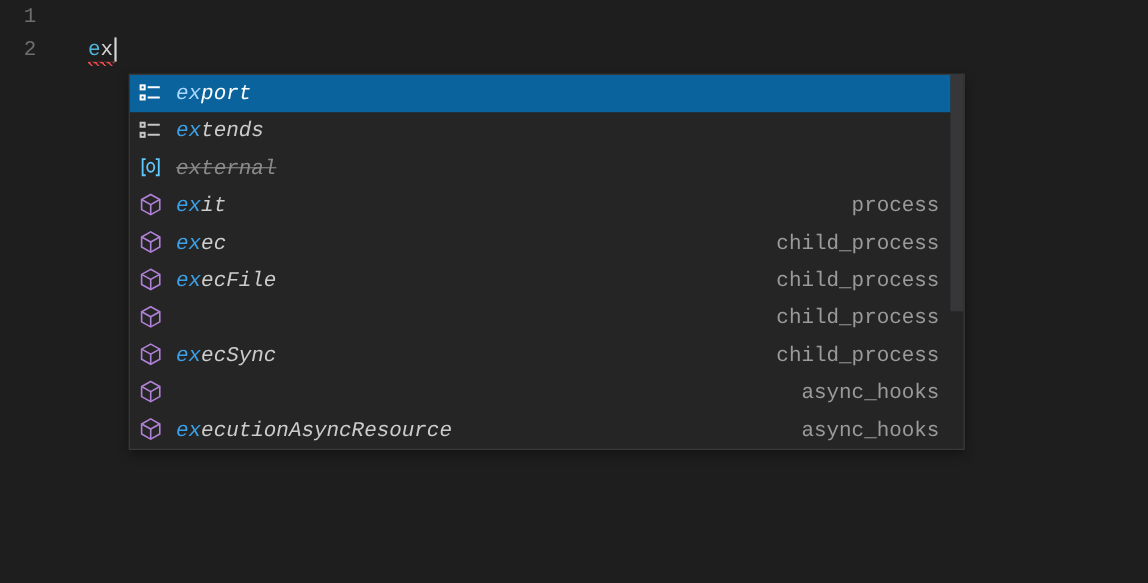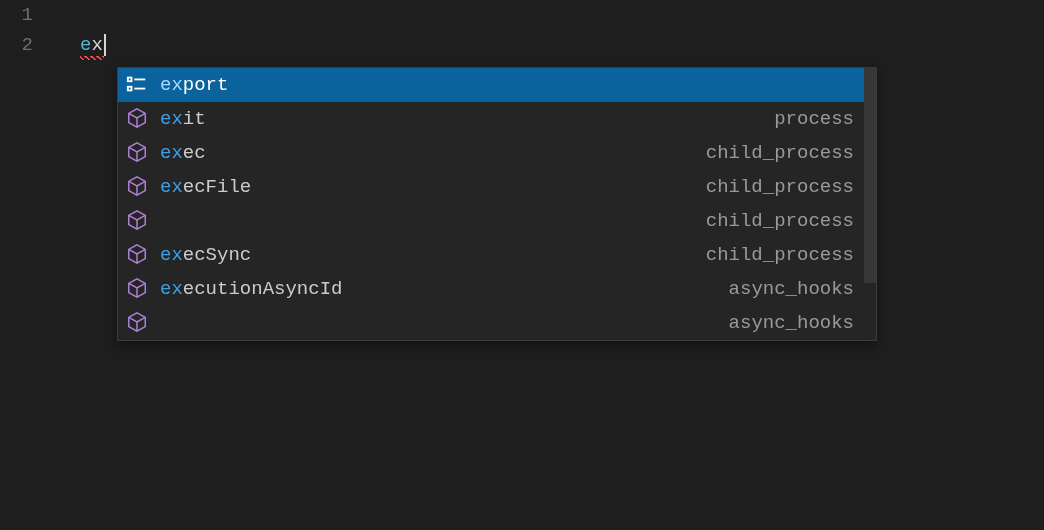--- a/index.html
+++ b/index.html
@@ -13,21 +13,21 @@
     .typed .rest { color:#d4d4d4; }
     .cursor { display:inline-block; width:2px; height:22px; background:#d4d4d4; vertical-align:middle; margin-left:1px; }
     .squiggle { position:absolute; left:80px; top:56px; width:24px; height:4px;
       background-image:linear-gradient(45deg,transparent 30%,#f14c4c 30%,#f14c4c 50%,transparent 50%,transparent 80%,#f14c4c 80%);
       background-size:6px 4px; }
     .suggest { position:absolute; left:117px; top:67px; width:760px; background:#252526; border:1px solid #3c3c3c; box-shadow:0 4px 10px rgba(0,0,0,.4); }
     .suggest .list { max-height:410px; overflow:hidden; position:relative; padding-right:12px; }
     .row { display:flex; align-items:center; height:34px; padding:0 10px 0 8px; font-size:19px; color:#cccccc; cursor:pointer; }
     .row.selected { background:#0a639c; color:#fff; }
     .row .icon { width:24px; height:24px; margin-right:10px; position:relative; flex:0 0 24px; }
-    .row .label { flex:0 1 auto; white-space:nowrap; }
+    .row .label { flex:0 1 auto; white-space:nowrap;font-style:italic; }
     .row .label .m { color:#3ba0e6; }
     .row.selected .label .m { color:#a9d9ff; font-weight:500; }
     .row .label.deprecated { text-decoration:line-through; color:#8a8a8a; }
     .row .label.deprecated .m { color:#8a8a8a; }
     .row .src { margin-left:auto; color:#9a9a9a; font-size:19px; }
     .scrollbar { position:absolute; right:0; top:0; width:12px; height:215px; background:#4a4a4d; opacity:.5; }
 
     
     .ic-keyword svg { width:22px; height:22px; }
     .ic-keyword .stk { stroke:#c5c5c5; stroke-width:2; fill:none; }
@@ -66,20 +66,45 @@
     <svg viewBox="0 0 24 24">
               <g class="stk">
       <rect x="2" y="5" width="4" height="4"></rect>
                 <line x1="9" y1="7" x2="21" y2="7"></line>
       <rect x="2" y="15" width="4" height="4"></rect>
                 <line x1="9" y1="17" x2="21" y2="17"></line>
     </g>
             </svg>
   </span>
 <span class="label"><span class="m">ex</span>port</span>
+        </div>
+        <div class="row">
+  <span class="icon ic-keyword">
+    <svg viewBox="0 0 24 24">
+              <g class="stk">
+      <rect x="2" y="5" width="4" height="4"></rect>
+                <line x1="9" y1="7" x2="21" y2="7"></line>
+      <rect x="2" y="15" width="4" height="4"></rect>
+                <line x1="9" y1="17" x2="21" y2="17"></line>
+    </g>
+            </svg>
+  </span>
+<span class="label"><span class="m">ex</span>tends</span>
+        </div>
+        <div class="row">
+  <span class="icon ic-variable">
+    <svg viewBox="0 0 24 24">
+              <g class="stk">
+      <path d="M7 4 H4 V20 H7"></path>
+                <path d="M17 4 H20 V20 H17"></path>
+      <ellipse cx="12" cy="12" rx="3.5" ry="4.5"></ellipse>
+    </g>
+            </svg>
+  </span>
+<span class="label deprecated"><span class="m">ex</span>ternal</span>
         </div>
         <div class="row">
   <span class="icon ic-method">
     <svg viewBox="0 0 24 24">
               <g class="stk">
       <path d="M12 2 L21 7 L21 17 L12 22 L3 17 L3 7 Z"></path>
       <path d="M3 7 L12 12 L21 7"></path>
                 <path d="M12 12 L12 22"></path>
     </g>
             </svg>
@@ -141,30 +166,30 @@
         <div class="row">
   <span class="icon ic-method">
     <svg viewBox="0 0 24 24">
               <g class="stk">
       <path d="M12 2 L21 7 L21 17 L12 22 L3 17 L3 7 Z"></path>
       <path d="M3 7 L12 12 L21 7"></path>
                 <path d="M12 12 L12 22"></path>
     </g>
             </svg>
   </span>
-<span class="label"><span class="m">ex</span>ecutionAsyncId</span>
           <span class="src">async_hooks</span>
         </div>
         <div class="row">
   <span class="icon ic-method">
     <svg viewBox="0 0 24 24">
               <g class="stk">
       <path d="M12 2 L21 7 L21 17 L12 22 L3 17 L3 7 Z"></path>
       <path d="M3 7 L12 12 L21 7"></path>
                 <path d="M12 12 L12 22"></path>
     </g>
             </svg>
   </span>
+<span class="label"><span class="m">ex</span>ecutionAsyncResource</span>
           <span class="src">async_hooks</span>
         </div>
       </div>
   </div>
 </div>
 
 </body></html>

